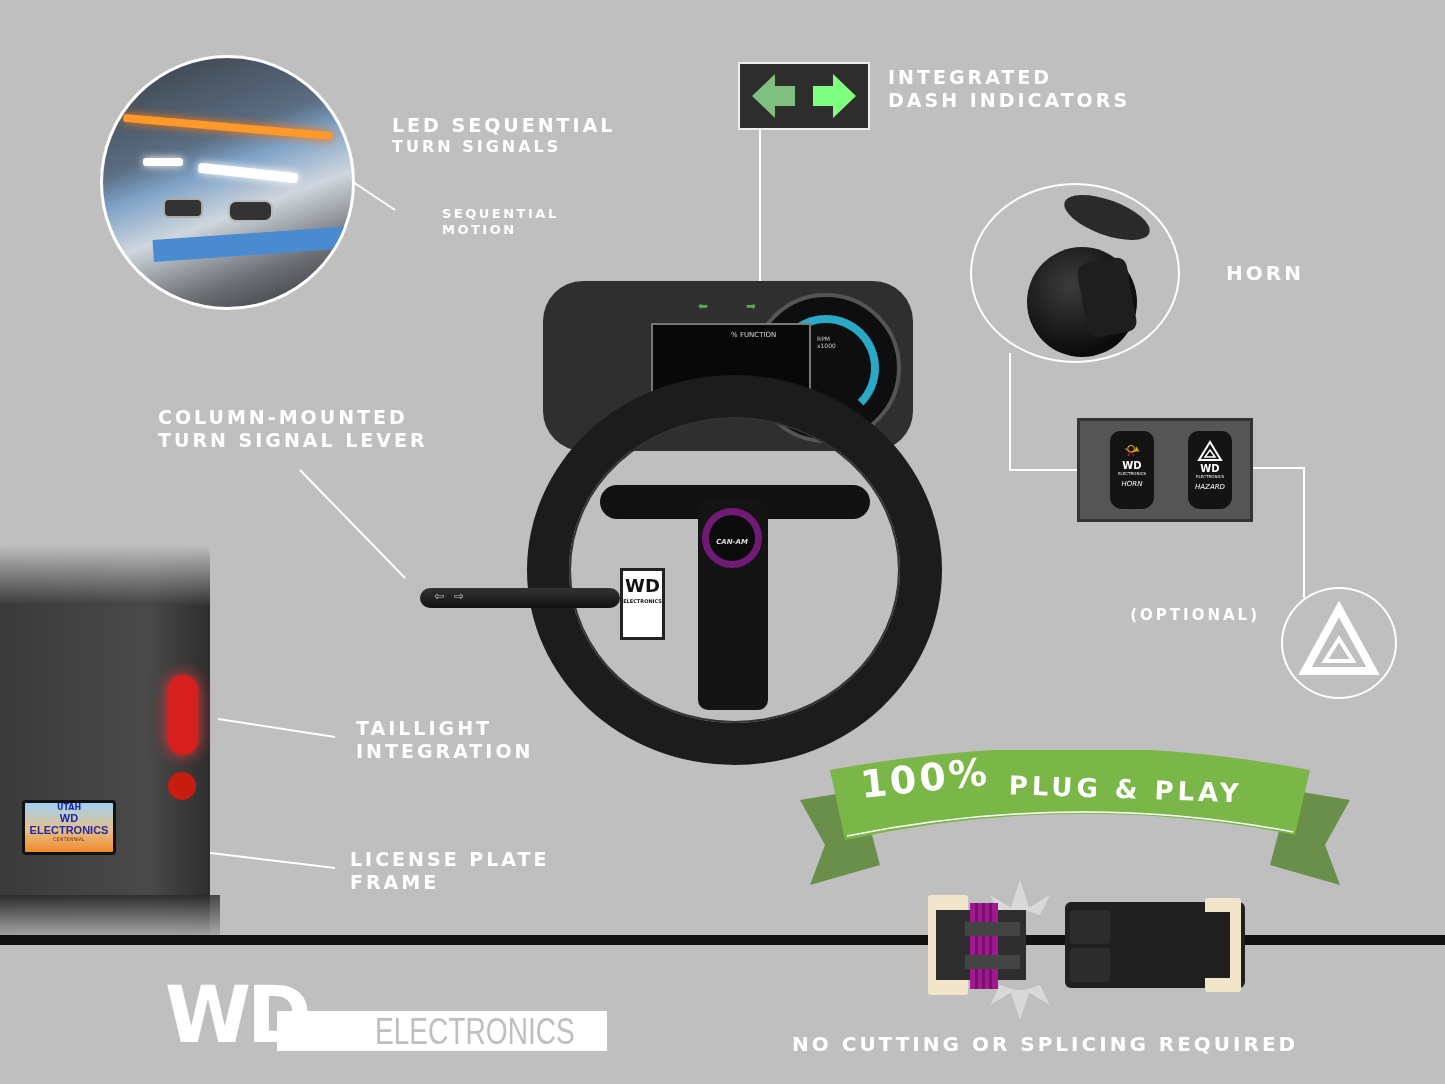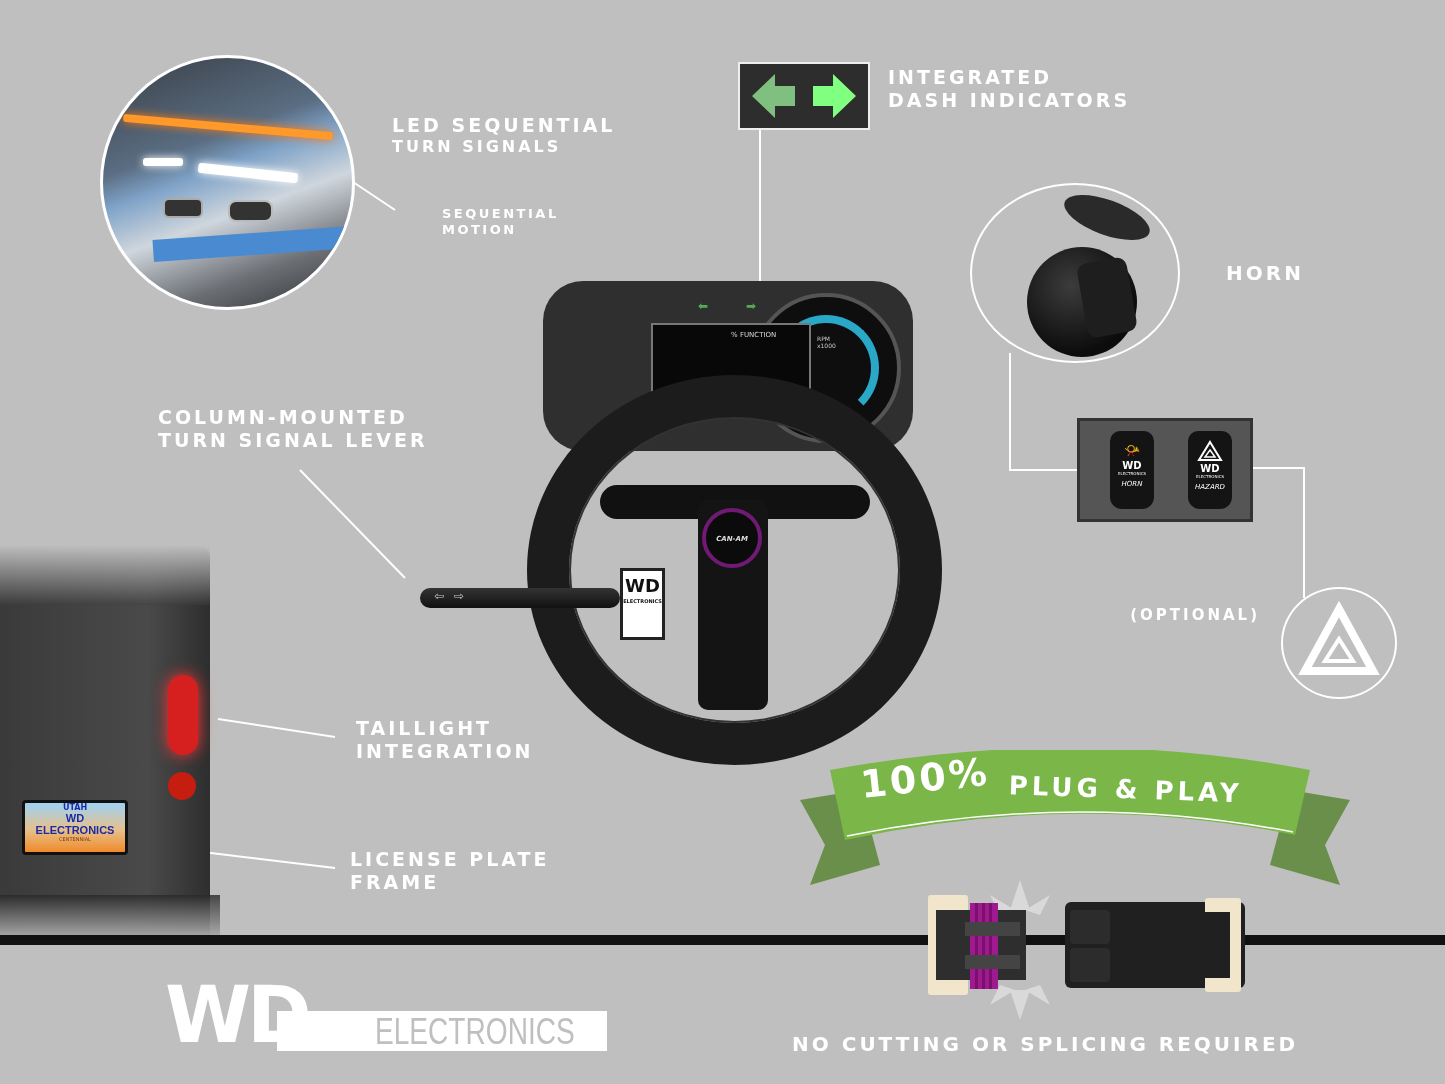--- a/index.html
+++ b/index.html
@@ -107,42 +107,42 @@
   <div class="abs" style="left:108px;top:42px;width:160px;height:92px;background:#080808;border:2px solid #777;">
     <div style="position:absolute;left:78px;top:6px;font-size:7px;color:#ddd;">% FUNCTION</div>
     <div style="position:absolute;left:28px;top:64px;font-size:6px;color:#ddd;">STANDARD</div>
     <div style="position:absolute;left:90px;top:58px;font-size:14px;color:#eee;font-style:italic;font-family:'DejaVu Sans Mono',monospace;">946</div>
   </div>
 </div>
 
 <div class="abs" style="left:527px;top:375px;width:415px;height:390px;border-radius:50%;border:42px solid #1c1c1c;box-shadow:inset 0 0 0 2px #333;"></div>
 <div class="abs" style="left:600px;top:485px;width:270px;height:34px;background:#111;border-radius:20px;"></div>
 <div class="abs" style="left:698px;top:500px;width:70px;height:210px;background:#141414;border-radius:10px;"></div>
-<div class="abs" style="left:702px;top:508px;width:60px;height:60px;border-radius:50%;background:#0b0b0b;border:4px solid #701a75;color:#ddd;font-size:7px;font-style:italic;font-weight:bold;text-align:center;line-height:54px;">CAN-AM</div>
+<div class="abs" style="left:702px;top:508px;width:60px;height:60px;border-radius:50%;background:#0b0b0b;border:7px solid #701a75;color:#ddd;font-size:7px;font-style:italic;font-weight:bold;text-align:center;line-height:54px;">CAN-AM</div>
 <div class="abs" style="left:620px;top:568px;width:45px;height:72px;background:#fff;border:3px solid #222;color:#111;text-align:center;font-weight:bold;font-size:18px;line-height:1;padding-top:6px;">
   <div>WD</div>
   <div style="font-size:5px;margin-top:4px;">ELECTRONICS</div>
 </div>
 
 <div class="abs" style="left:420px;top:588px;width:200px;height:20px;background:linear-gradient(#333,#111);border-radius:10px;">
   <span style="position:absolute;left:14px;top:1px;font-size:12px;color:#ccc;">⇦</span>
   <span style="position:absolute;left:34px;top:1px;font-size:12px;color:#ccc;">⇨</span>
 </div>
 
 <div class="abs label lbl-lg" style="left:158px;top:406px;">
   <div>COLUMN-MOUNTED</div>
   <div>TURN SIGNAL LEVER</div>
 </div>
 
 <div class="abs" style="left:0;top:545px;width:210px;height:390px;background:linear-gradient(90deg,#3a3a3a,#4a4a4a 70%,#2e2e2e);border-radius:0 12px 0 0;"></div>
 <div class="abs" style="left:0;top:545px;width:210px;height:60px;background:linear-gradient(180deg,#bfbfbf,rgba(60,60,60,0.4));"></div>
 <div class="abs" style="left:0;top:895px;width:220px;height:50px;background:linear-gradient(180deg,rgba(40,40,40,0.8),#bfbfbf);"></div>
 <div class="abs" style="left:168px;top:675px;width:30px;height:80px;border-radius:15px;background:#d62020;box-shadow:0 0 16px #f33;"></div>
 <div class="abs" style="left:168px;top:772px;width:28px;height:28px;border-radius:50%;background:#c51d10;"></div>
-<div class="abs" style="left:22px;top:800px;width:106px;height:55px;background:linear-gradient(180deg,#9fd2f5 0%,#e7c08a 55%,#f08a2b 100%);border:3px solid #111;border-radius:4px;text-align:center;">
+<div class="abs" style="left:22px;top:800px;width:94px;height:55px;background:linear-gradient(180deg,#9fd2f5 0%,#e7c08a 55%,#f08a2b 100%);border:3px solid #111;border-radius:4px;text-align:center;">
   <div style="font-size:8px;font-weight:bold;color:#1a2aa8;">UTAH</div>
   <div style="font-size:11px;font-weight:bold;color:#1a2aa8;font-family:'Liberation Sans Narrow','Liberation Sans',sans-serif;">WD ELECTRONICS</div>
   <div style="font-size:5px;color:#7a3a10;">CENTENNIAL</div>
 </div>
 
 <div class="abs label lbl-lg" style="left:356px;top:717px;">
   <div>TAILLIGHT</div>
   <div>INTEGRATION</div>
 </div>
 <div class="abs label lbl-lg" style="left:350px;top:848px;">

